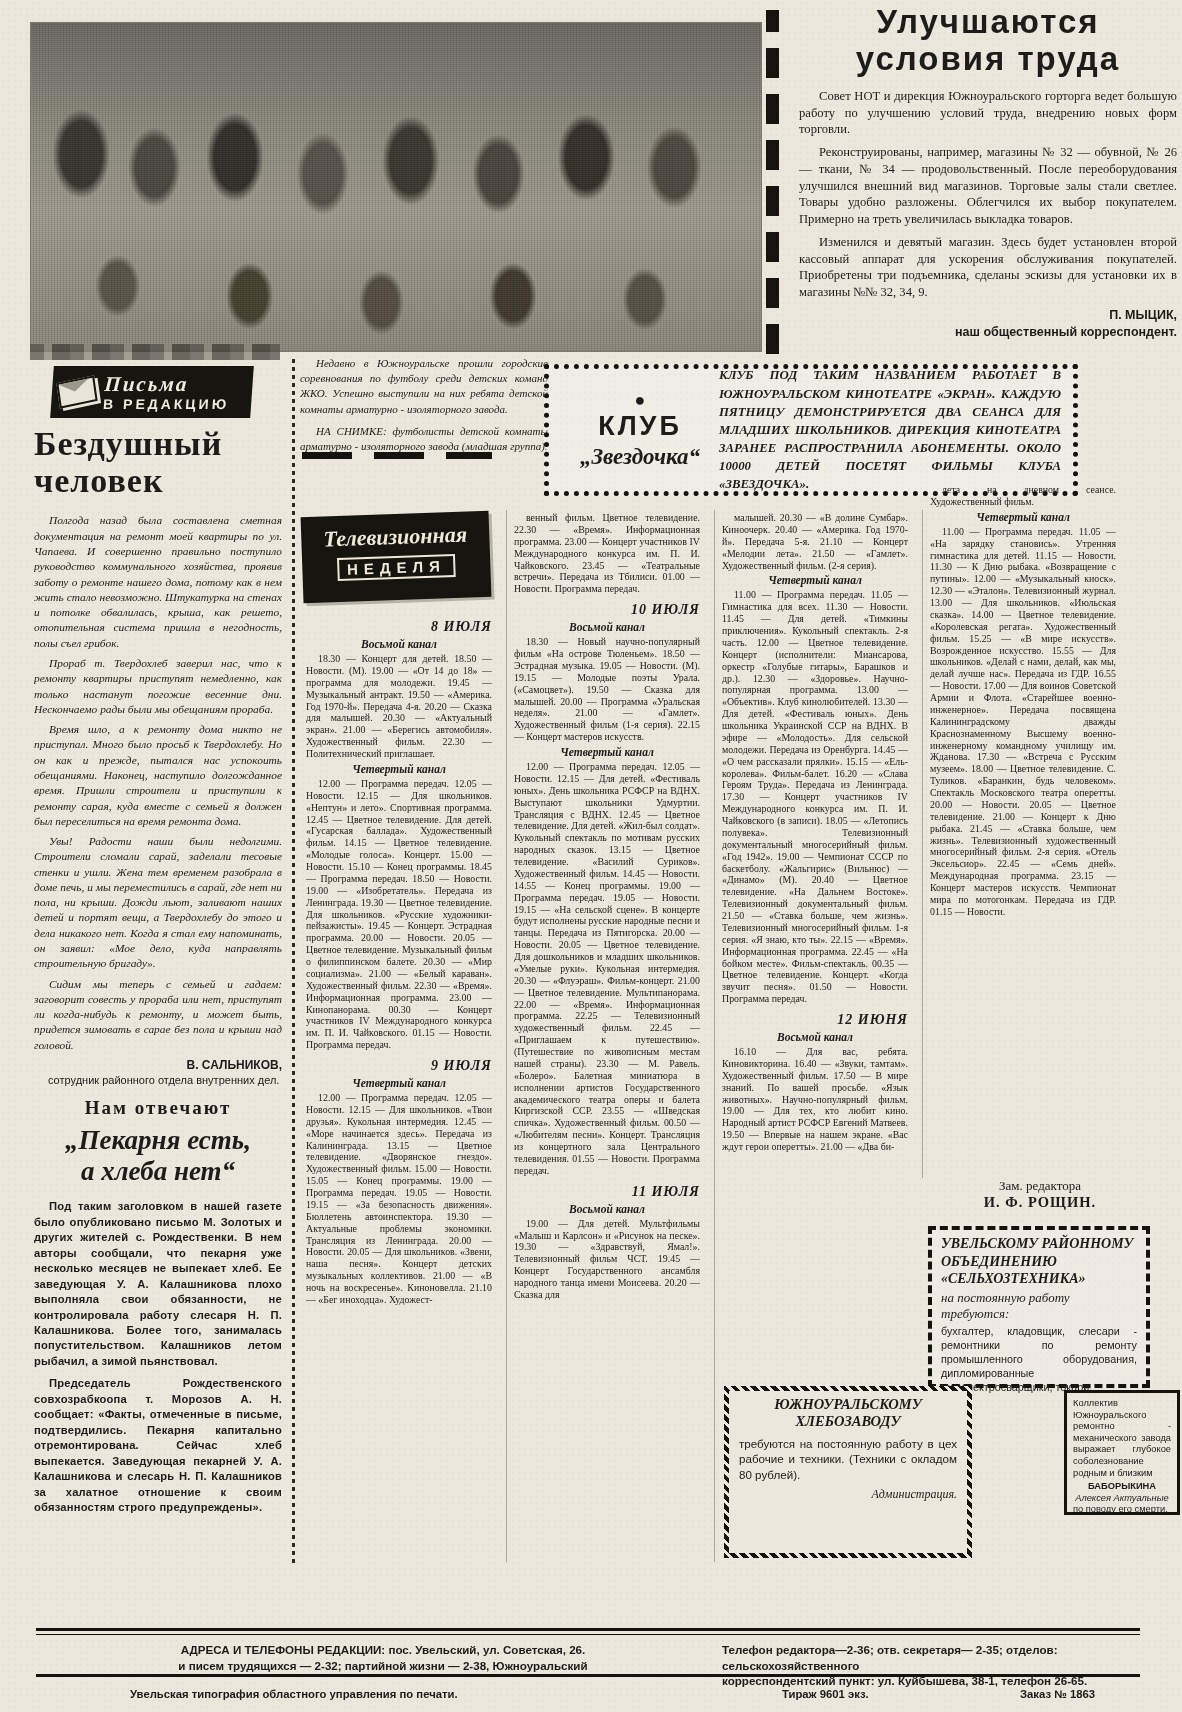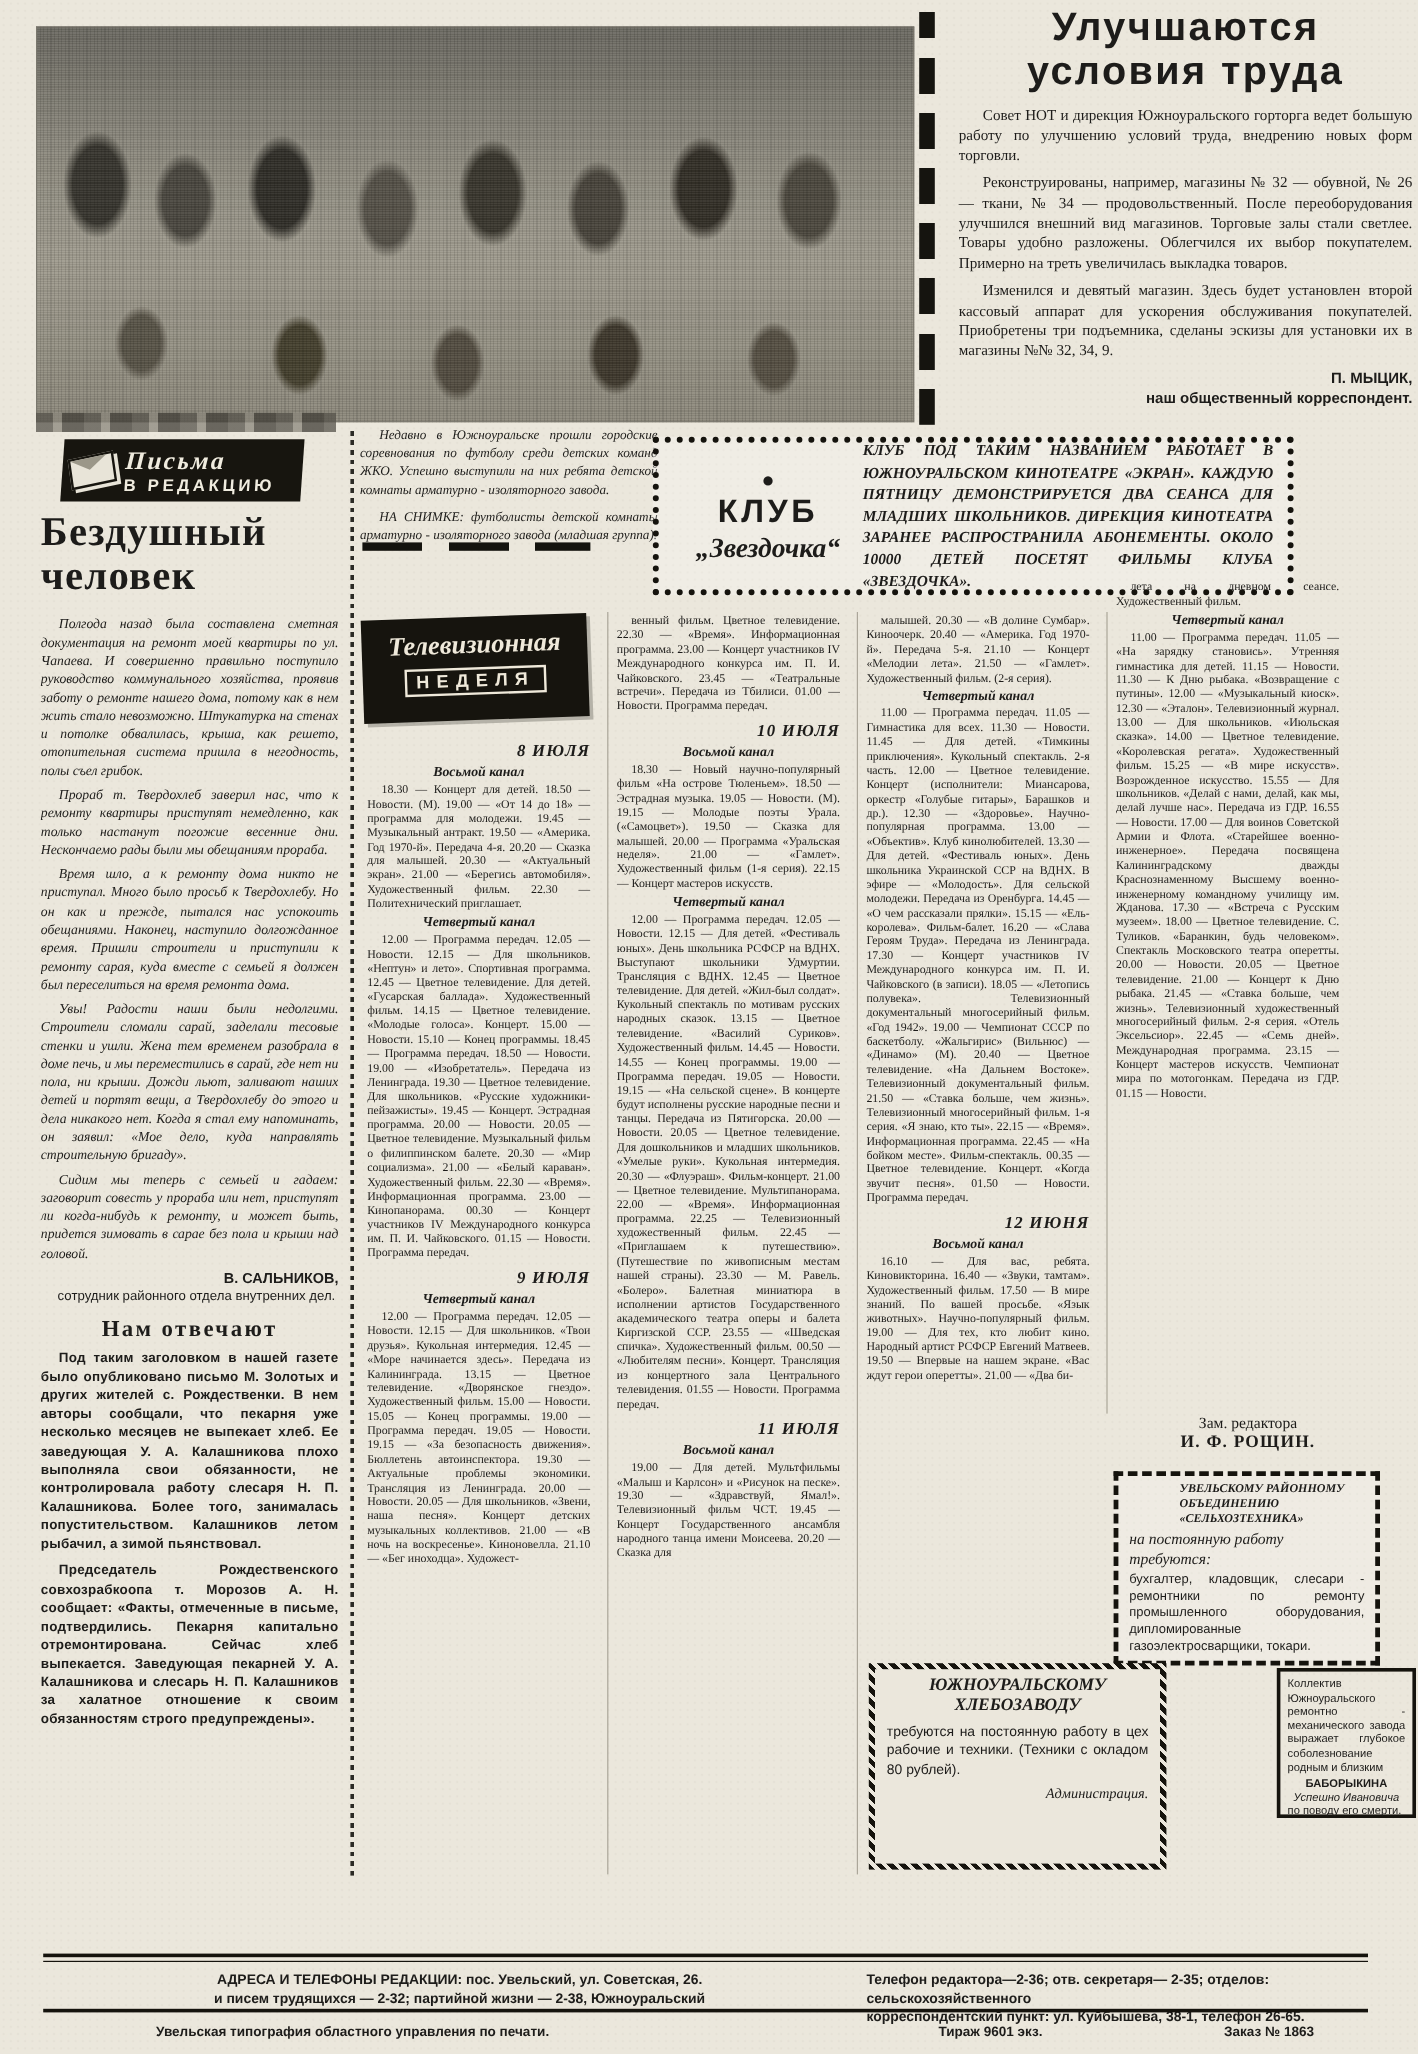--- a/index.html
+++ b/index.html
@@ -92,21 +92,21 @@
   .tvc1{left:306px;top:612px;height:950px;}
   .tvc2{left:514px;top:512px;height:1050px;}
   .tvc3{left:722px;top:512px;height:866px;}
   .tvc4{left:930px;top:484px;height:660px;}
   
   .editor{position:absolute;left:940px;top:1178px;width:200px;text-align:center;}
   .editor .e1{font-size:13px;}
   .editor .e2{font-weight:bold;font-size:14.5px;letter-spacing:1px;}
   .ad-selkhoz{position:absolute;left:928px;top:1226px;width:222px;height:162px;box-sizing:border-box;
     border:4px dashed #15130d;padding:5px 9px;background:rgba(255,255,255,.2);}
-  .ad-selkhoz .t{font-weight:bold;font-style:italic;font-size:10px;line-height:1.25;margin-left:42px;}
+  .ad-selkhoz .t{font-weight:bold;font-style:italic;font-size:14px;line-height:1.25;}
   .ad-selkhoz .s{font-style:italic;font-size:13px;line-height:1.25;margin:2px 0;}
   .ad-selkhoz .x{font-family:"Liberation Sans",sans-serif;font-size:10.8px;line-height:1.3;text-align:justify;}
   .ad-bread{position:absolute;left:724px;top:1386px;width:248px;height:172px;box-sizing:border-box;
     border:5px solid transparent;
     background:linear-gradient(#ebe7dc,#ebe7dc) padding-box,
                repeating-linear-gradient(45deg,#15130d 0 4px,#ebe7dc 4px 7px) border-box;
     padding:5px 10px;}
   .ad-bread .t{text-align:center;font-weight:bold;font-style:italic;font-size:14.5px;line-height:1.2;}
   .ad-bread .x{font-family:"Liberation Sans",sans-serif;font-size:11.6px;line-height:1.35;text-align:justify;margin-top:5px;}
   .ad-bread .a{text-align:right;font-style:italic;font-size:12px;margin-top:4px;}
@@ -165,20 +165,21 @@
     <div class="letter">
         <p>Полгода назад была составлена сметная документация на ремонт моей квартиры по ул. Чапаева. И совершенно правильно поступило руководство коммунального хозяйства, проявив заботу о ремонте нашего дома, потому как в нем жить стало невозможно. Штукатурка на стенах и потолке обвалилась, крыша, как решето, отопительная система пришла в негодность, полы съел грибок.</p>
         <p>Прораб т. Твердохлеб заверил нас, что к ремонту квартиры приступят немедленно, как только настанут погожие весенние дни. Нескончаемо рады были мы обещаниям прораба.</p>
         <p>Время шло, а к ремонту дома никто не приступал. Много было просьб к Твердохлебу. Но он как и прежде, пытался нас успокоить обещаниями. Наконец, наступило долгожданное время. Пришли строители и приступили к ремонту сарая, куда вместе с семьей я должен был переселиться на время ремонта дома.</p>
         <p>Увы! Радости наши были недолгими. Строители сломали сарай, заделали тесовые стенки и ушли. Жена тем временем разобрала в доме печь, и мы переместились в сарай, где нет ни пола, ни крыши. Дожди льют, заливают наших детей и портят вещи, а Твердохлебу до этого и дела никакого нет. Когда я стал ему напоминать, он заявил: «Мое дело, куда направлять строительную бригаду».</p>
         <p>Сидим мы теперь с семьей и гадаем: заговорит совесть у прораба или нет, приступят ли когда-нибудь к ремонту, и может быть, придется зимовать в сарае без пола и крыши над головой.</p>
       </div>
     <div class="sig-name">В. САЛЬНИКОВ,</div>
     <div class="sig-role">сотрудник районного отдела внутренних дел.</div>
     <div class="kicker">Нам отвечают</div>
+    <div class="reply-title"><span>„Пекарня есть,</span><br><span>а хлеба нет“</span></div>
     <div class="reply">
         <p>Под таким заголовком в нашей газете было опубликовано письмо М. Золотых и других жителей с. Рождественки. В нем авторы сообщали, что пекарня уже несколько месяцев не выпекает хлеб. Ее заведующая У. А. Калашникова плохо выполняла свои обязанности, не контролировала работу слесаря Н. П. Калашникова. Более того, занималась попустительством. Калашников летом рыбачил, а зимой пьянствовал.</p>
         <p>Председатель Рождественского совхозрабкоопа т. Морозов А. Н. сообщает: «Факты, отмеченные в письме, подтвердились. Пекарня капитально отремонтирована. Сейчас хлеб выпекается. Заведующая пекарней У. А. Калашникова и слесарь Н. П. Калашников за халатное отношение к своим обязанностям строго предупреждены».</p>
       </div>
   </section>
 
   <div class="club">
     <div class="club-name">
       <span class="dot">●</span>
       <span class="n1">КЛУБ</span>
@@ -246,21 +247,21 @@
 
   <div class="ad-bread">
     <div class="t"><span>ЮЖНОУРАЛЬСКОМУ</span><br><span>ХЛЕБОЗАВОДУ</span></div>
     <div class="x">требуются на постоянную работу в цех рабочие и техники. (Техники с окладом 80 рублей).</div>
     <div class="a">Администрация.</div>
   </div>
 
   <div class="obit">
     <span>Коллектив Южноуральского ремонтно - механического завода выражает глубокое соболезнование родным и близким</span>
     <span class="nm">БАБОРЫКИНА</span>
-    <span class="pt">Успешно Ивановича</span>
+    <span class="pt">Алексея Актуальные</span>
     <span>по поводу его смерти.</span>
   </div>
 
   <div class="frule" style="top:1628px;height:3px;"></div>
   <div class="frule" style="top:1634px;height:1px;"></div>
 
   <div class="addr addr-left">
     <span>АДРЕСА И ТЕЛЕФОНЫ РЕДАКЦИИ: пос. Увельский, ул. Советская, 26.</span><br>
     <span>и писем трудящихся — 2-32; партийной жизни — 2-38, Южноуральский</span>
   </div>

